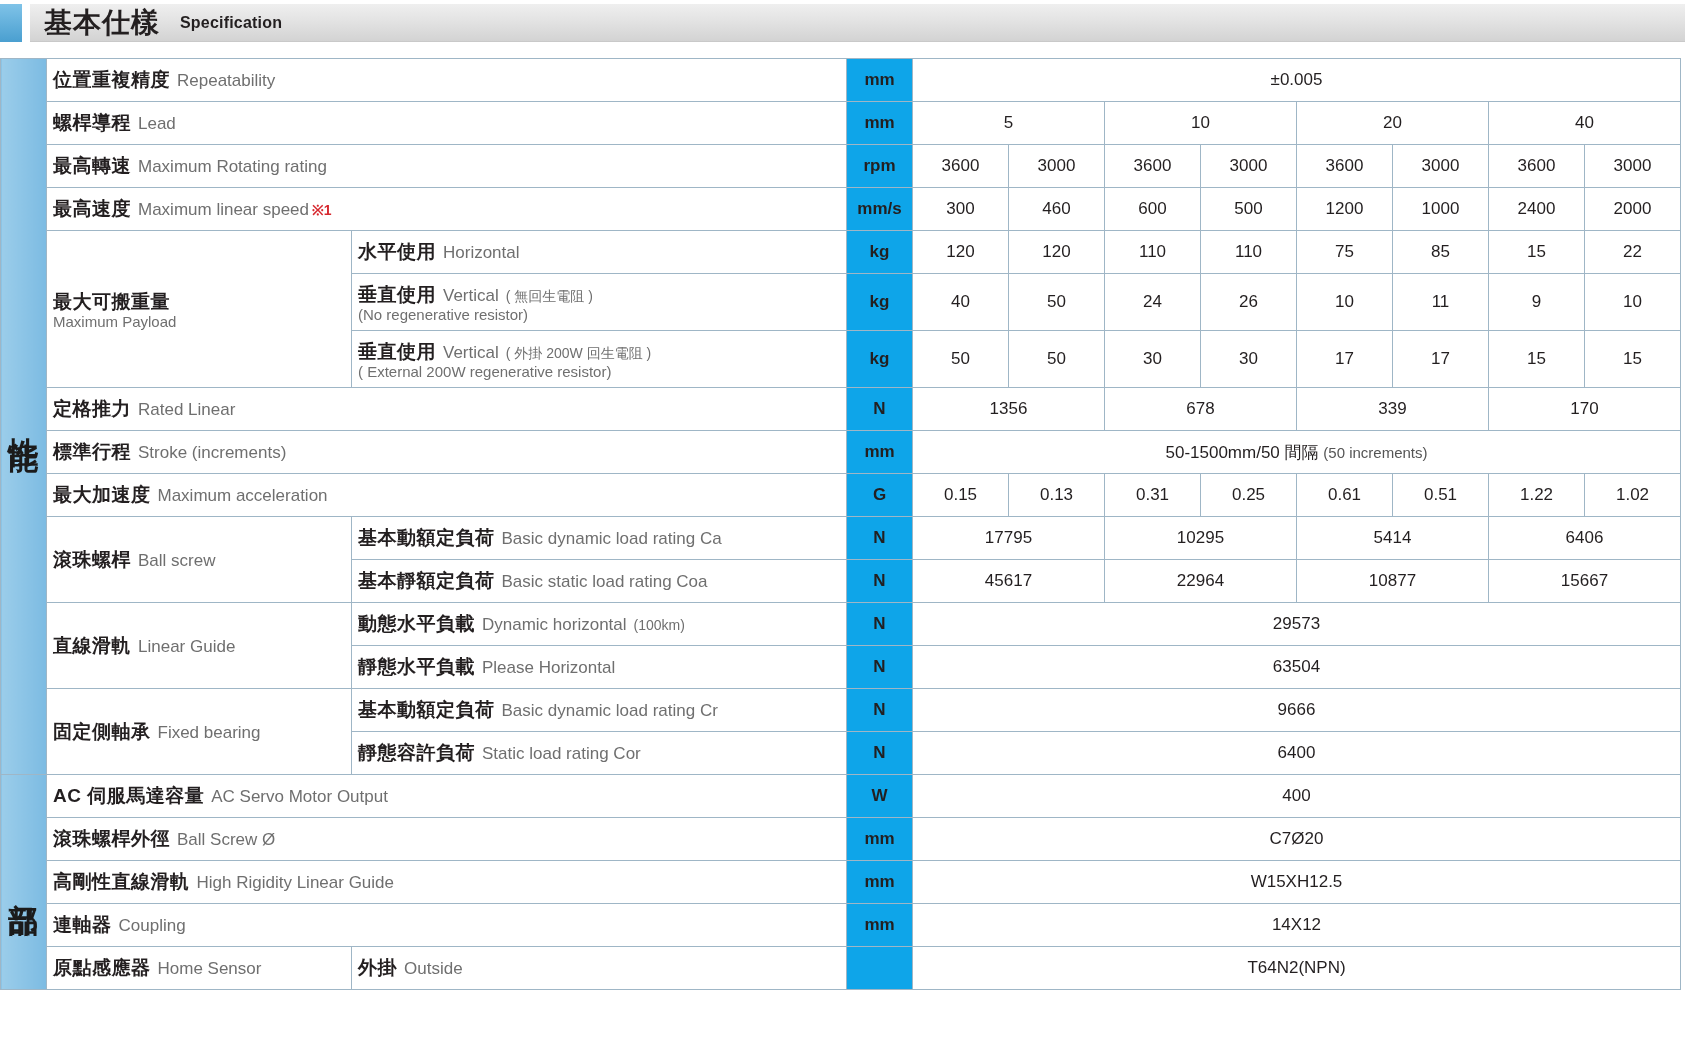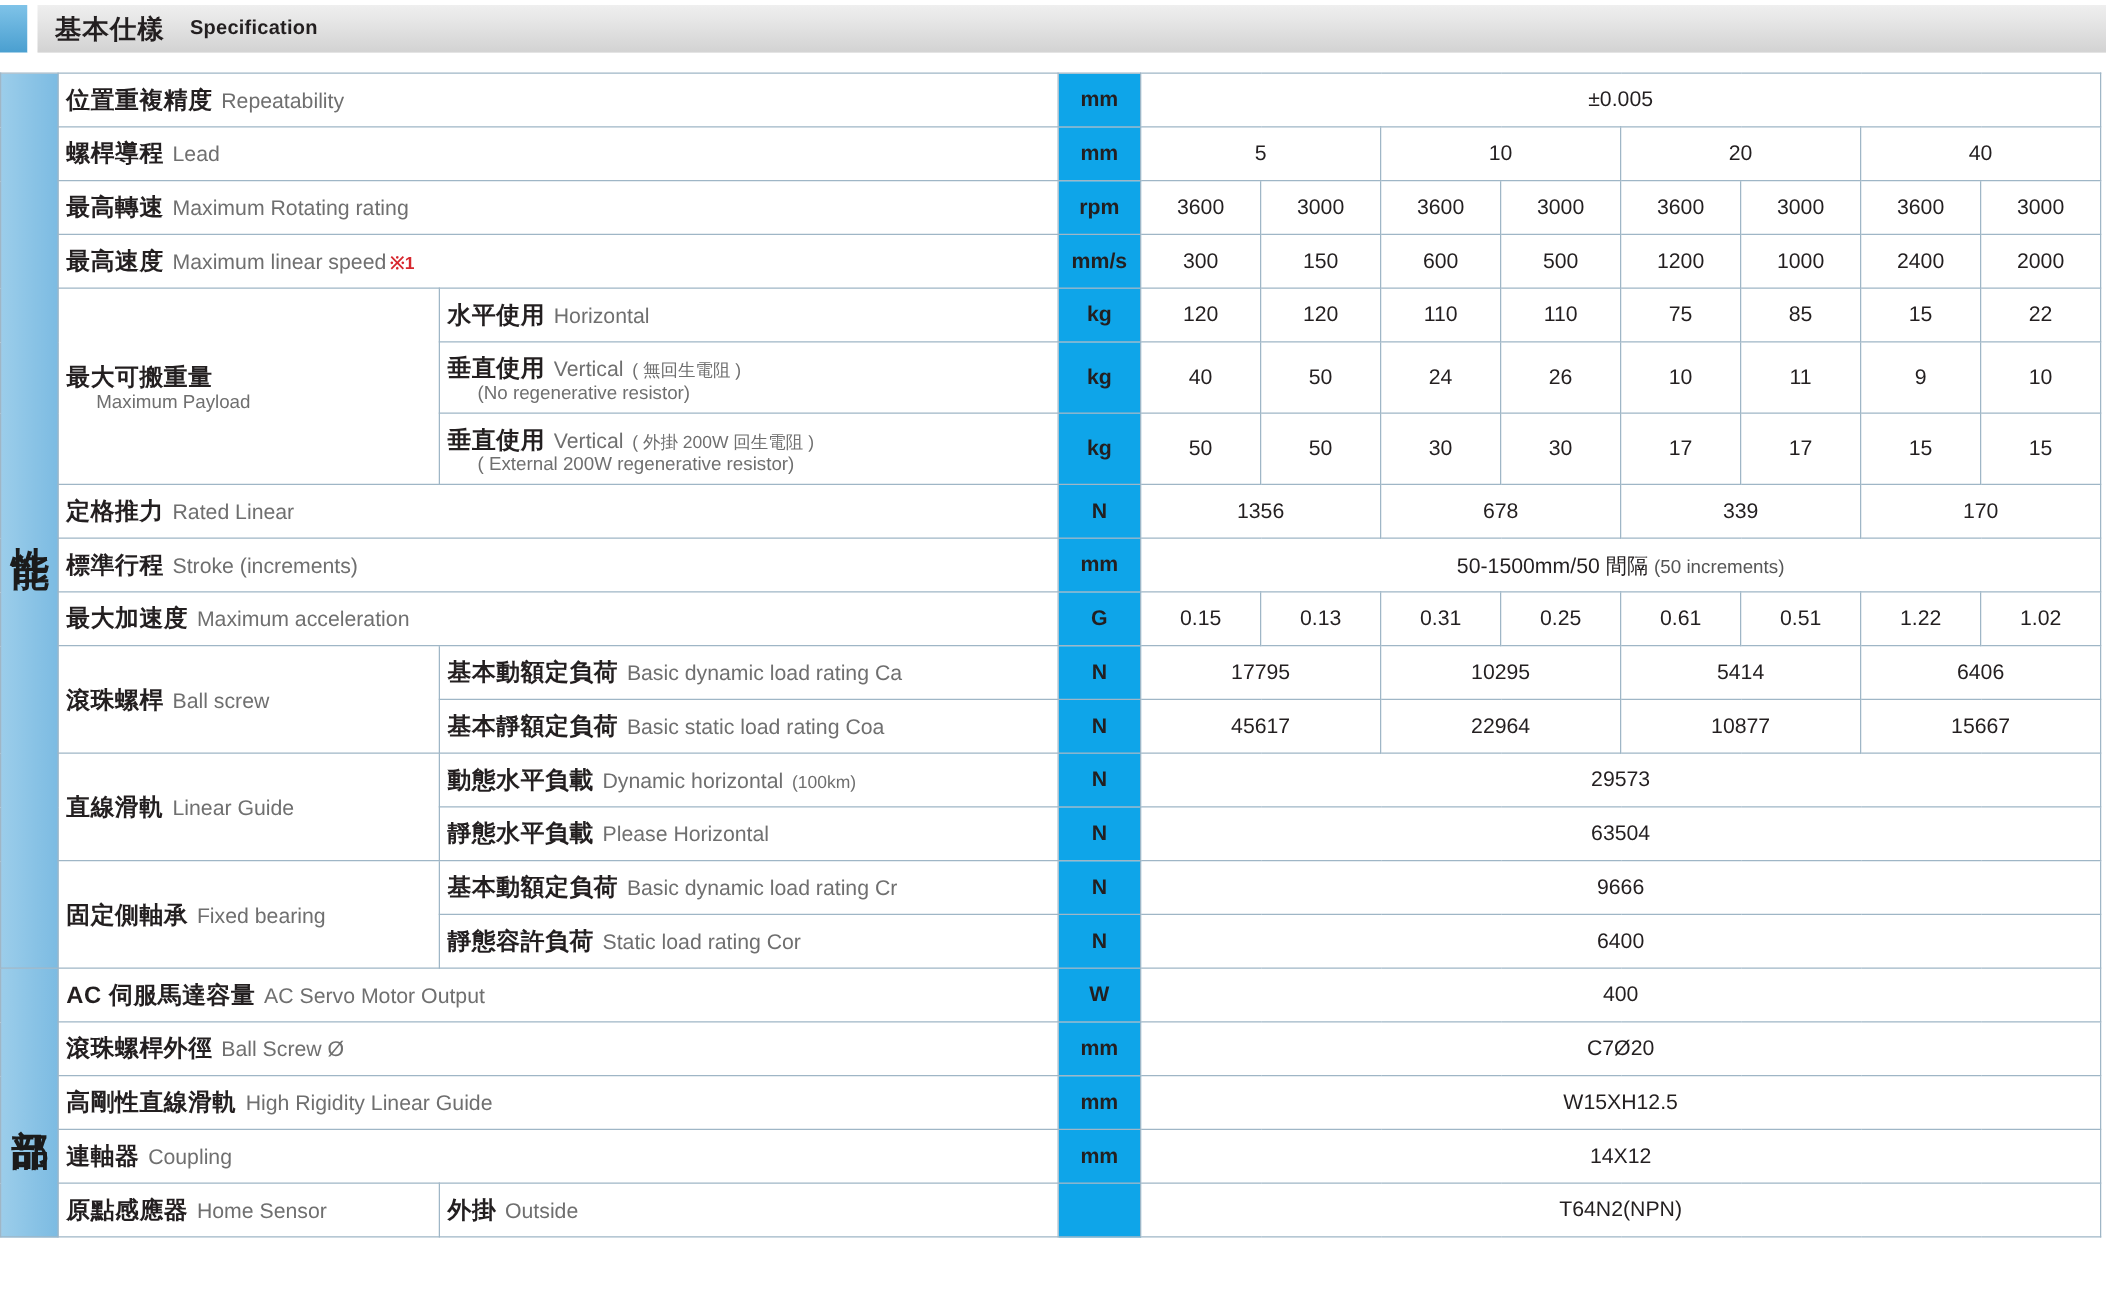--- a/index.html
+++ b/index.html
@@ -42,21 +42,21 @@
   .title-body {
     flex: 1;
     background: linear-gradient(to bottom, #efefef 0%, #e3e3e3 45%, #d3d3d3 100%);
     border-bottom: 1px solid #c9c9c9;
     display: flex;
     align-items: center;
     padding-left: 14px;
     box-sizing: border-box;
   }
   .title-cn {
-    font-size: 21px;
+    font-size: 28px;
     font-weight: bold;
     letter-spacing: 1px;
     color: #231f20;
   }
   .title-en {
     font-size: 16px;
     font-weight: bold;
     margin-left: 20px;
     color: #231f20;
     letter-spacing: .2px;
@@ -127,21 +127,20 @@
     color: #d7282f;
     font-weight: bold;
     font-size: 14px;
     margin-left: 3px;
   }
   td.lbl .sub {
     display: block;
     font-size: 15px;
     color: #6f6f6f;
     margin-top: -2px;
-    margin-left: 24px;
   }
   td.unit {
     width: 66px;
     text-align: center;
     font-size: 17px;
     font-weight: bold;
     background: #0ea5e9;
   }
   td.val {
     text-align: center;
@@ -241,21 +240,21 @@
       <td class="val">3600</td>
       <td class="val">3000</td>
     </tr>
 
     <tr>
       <td class="lbl" colspan="2">
         <span class="cn">最高速度</span><span class="en">Maximum linear speed</span><span class="note">※1</span>
       </td>
       <td class="unit">mm/s</td>
       <td class="val">300</td>
-      <td class="val">150</td>
+      <td class="val">460</td>
       <td class="val">600</td>
       <td class="val">500</td>
       <td class="val">1200</td>
       <td class="val">1000</td>
       <td class="val">2400</td>
       <td class="val">2000</td>
     </tr>
 
     <tr>
       <td class="lbl lbl-left" rowspan="3">

